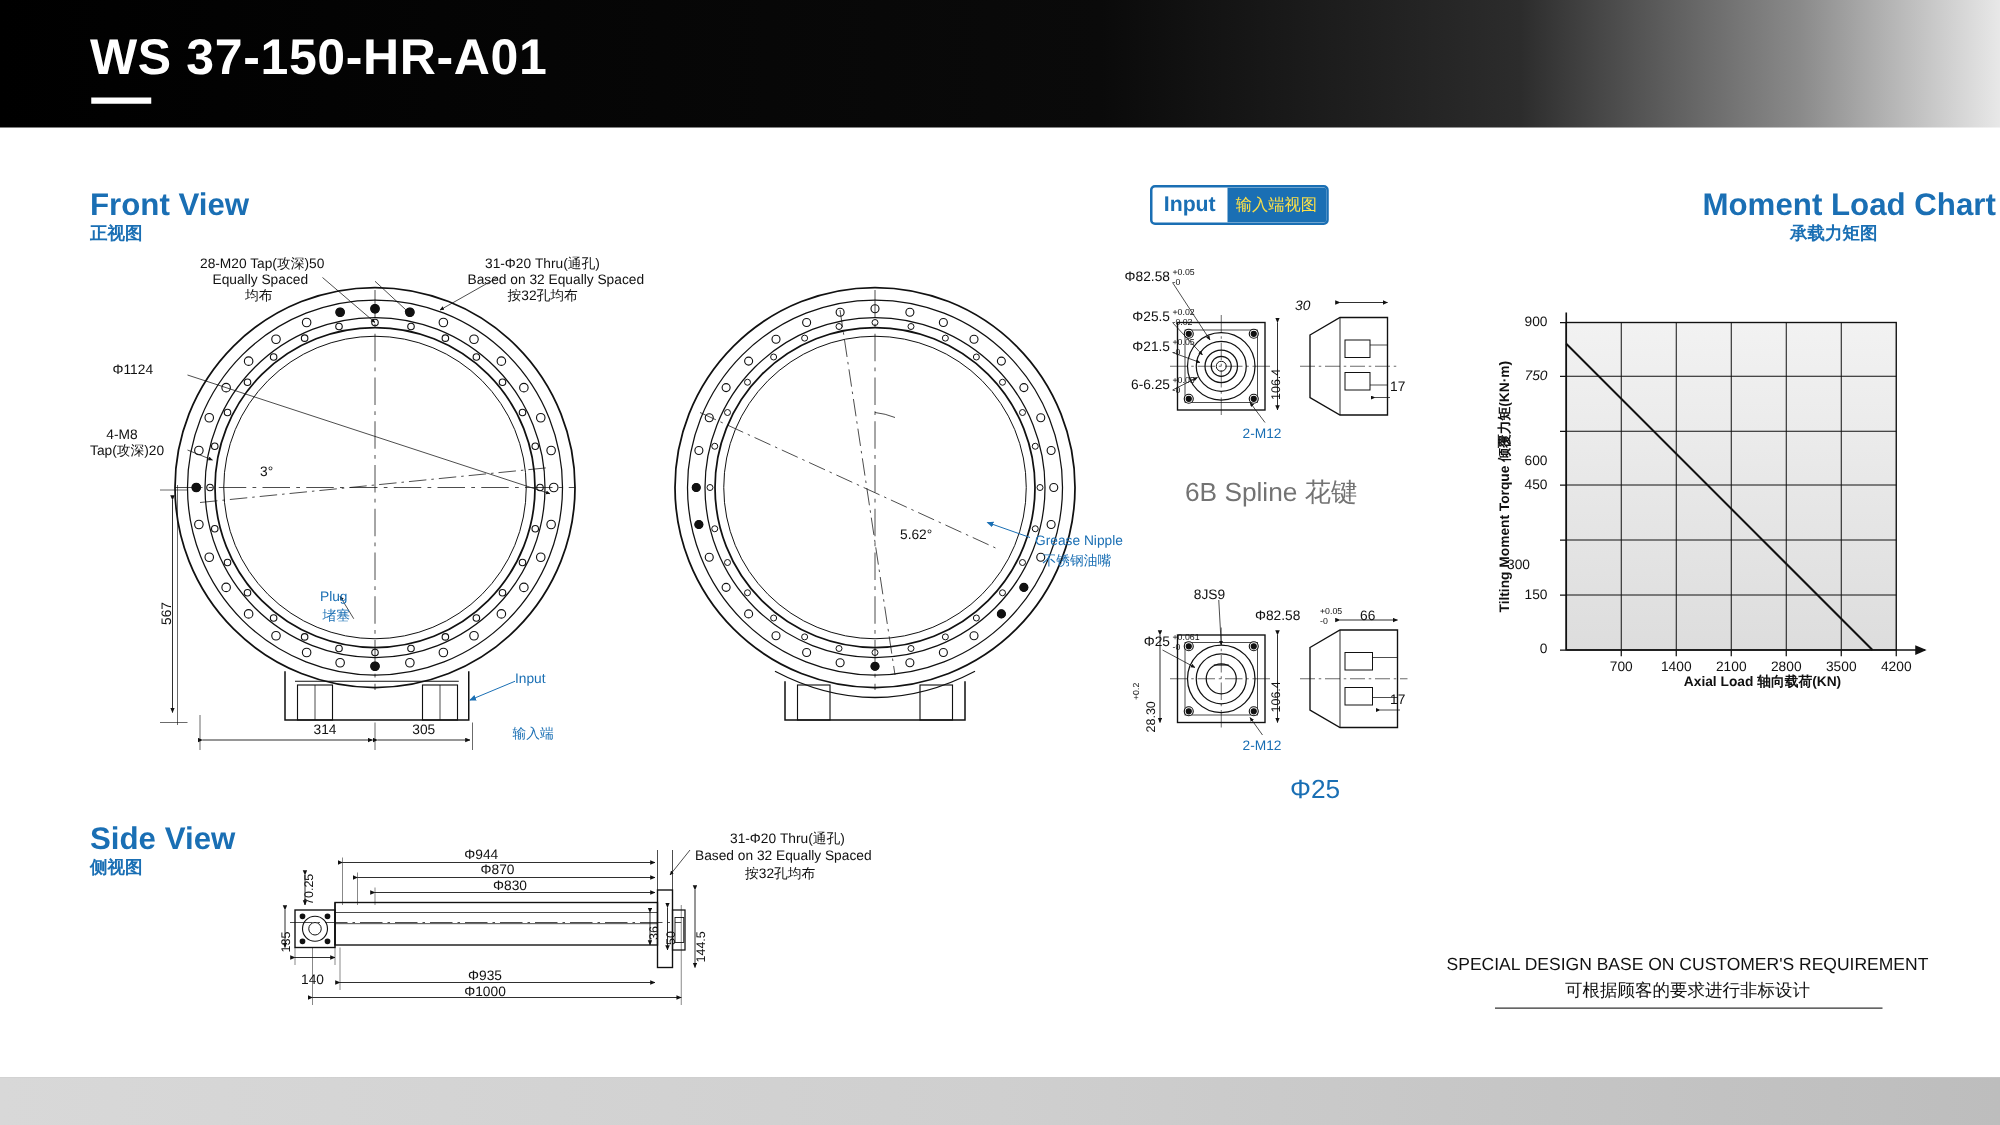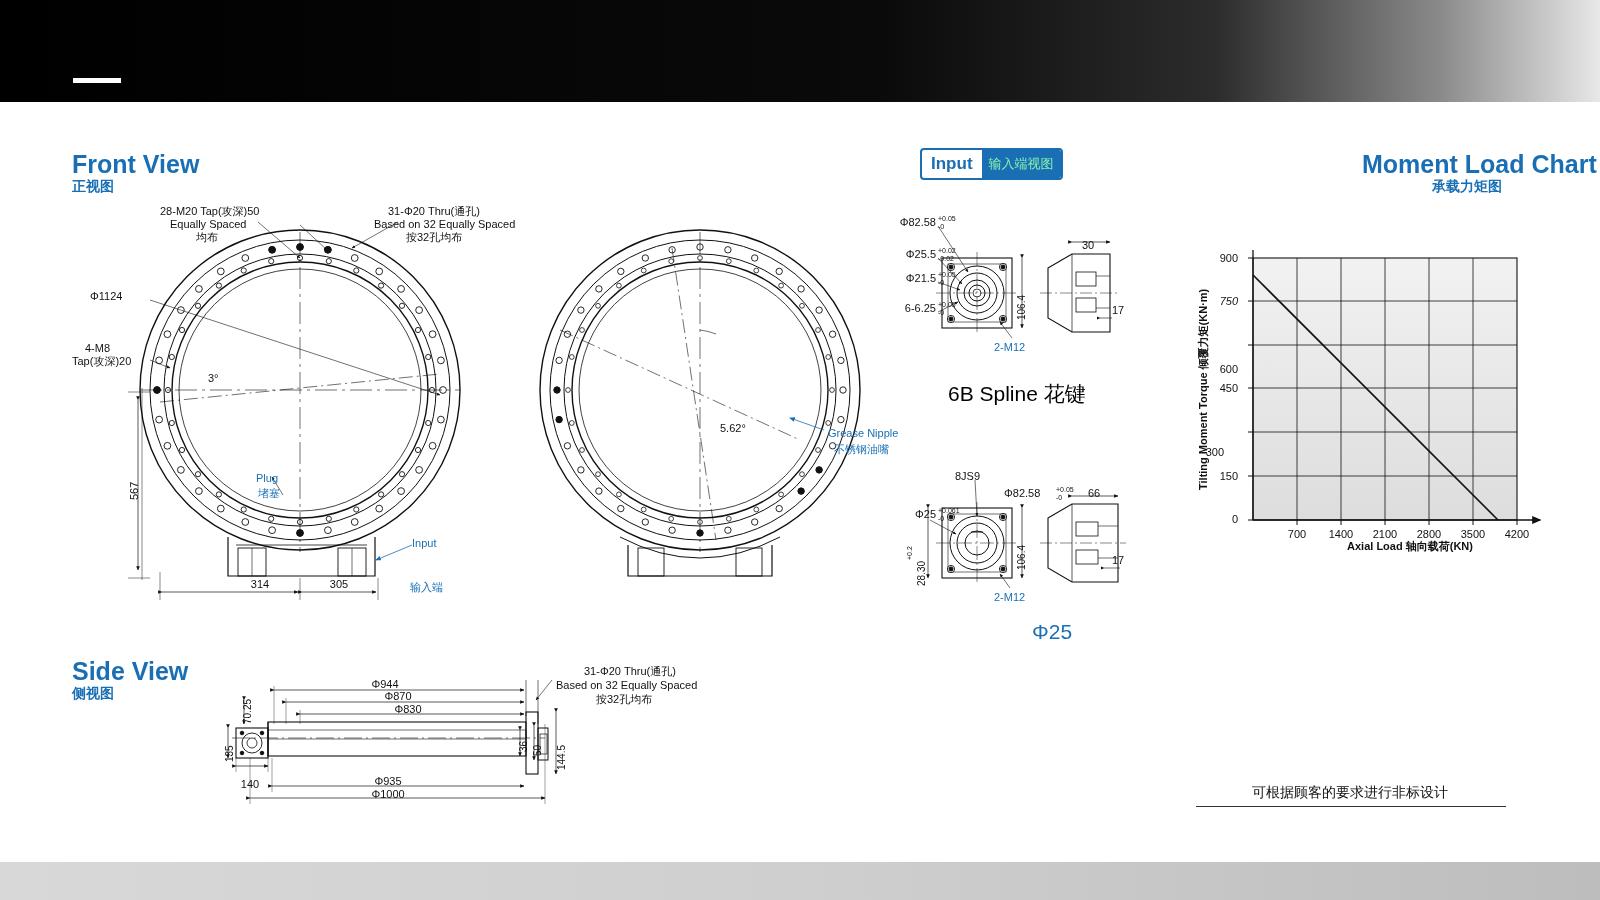--- a/index.html
+++ b/index.html
@@ -106,29 +106,29 @@
   .input-badge .en {
     color: #1a6fb4;
     font-weight: bold;
     font-size: 17px;
     padding: 0 9px;
     display: flex;
     align-items: center;
   }
   .input-badge .cn {
     background: #1a6fb4;
-    color: #86efac;
+    color: #fde047;
     font-size: 13px;
     padding: 0 7px;
     display: flex;
     align-items: center;
   }
   .spline-title {
     position: absolute;
-    color: #000000;
+    color: #737373;
     font-size: 21px;
   }
   .d25-title {
     position: absolute;
     color: #1a6fb4;
     font-size: 21px;
   }
   .note {
     position: absolute;
     font-size: 14px;
@@ -149,20 +149,21 @@
     height: 900px;
     pointer-events: none;
   }
 </style>
 </head>
 <body>
 
 <div class="page">
 
   <div class="header">
+    <div class="header-title">WS 37-150-HR-A01</div>
     <div class="header-underline"></div>
   </div>
 
   <div class="sec-title" style="left:72px; top:150px;">Front View</div>
   <div class="sec-sub" style="left:72px; top:178px;">正视图</div>
 
   <div class="sec-title" style="left:72px; top:657px;">Side View</div>
   <div class="sec-sub" style="left:72px; top:685px;">侧视图</div>
 
   <div class="input-badge" style="left:920px; top:148px;">
@@ -601,21 +602,21 @@
   <div class="label" style="left:938px; top:252px; font-size:7px;">-0.02</div>
 
   <div class="label rt" style="left:836px; top:272px; width:100px;">Φ21.5</div>
   <div class="label" style="left:938px; top:268px; font-size:7px;">+0.05</div>
   <div class="label" style="left:938px; top:276px; font-size:7px;">-0</div>
 
   <div class="label rt" style="left:836px; top:302px; width:100px;">6-6.25</div>
   <div class="label" style="left:938px; top:298px; font-size:7px;">+0.05</div>
   <div class="label" style="left:938px; top:306px; font-size:7px;">-0</div>
 
-  <div class="label" style="left:1082px; top:239px;">30</div>
+  <div class="label" style="left:1036px; top:239px;font-style:italic;">30</div>
   <div class="label" style="left:1112px; top:304px;">17</div>
   <div class="vert" style="left:1016px; top:320px; font-size:10px;">106.4</div>
   <div class="label blue" style="left:994px; top:341px;">2-M12</div>
 
   <div class="label" style="left:955px; top:470px;">8JS9</div>
   <div class="label" style="left:1004px; top:487px;">Φ82.58</div>
   <div class="label" style="left:1056px; top:483px; font-size:7px;">+0.05</div>
   <div class="label" style="left:1056px; top:491px; font-size:7px;">-0</div>
   <div class="label" style="left:1088px; top:487px;">66</div>
 
@@ -657,18 +658,19 @@
   <div class="label rt" style="left:1204px; top:470px; width:34px;">150</div>
   <div class="label rt" style="left:1204px; top:513px; width:34px;">0</div>
 
   <div class="label ctr" style="left:1277px; top:528px; width:40px;">700</div>
   <div class="label ctr" style="left:1321px; top:528px; width:40px;">1400</div>
   <div class="label ctr" style="left:1365px; top:528px; width:40px;">2100</div>
   <div class="label ctr" style="left:1409px; top:528px; width:40px;">2800</div>
   <div class="label ctr" style="left:1453px; top:528px; width:40px;">3500</div>
   <div class="label ctr" style="left:1497px; top:528px; width:40px;">4200</div>
 
+  <div class="note" style="left:1150px; top:763px; width:400px;">SPECIAL DESIGN BASE ON CUSTOMER'S REQUIREMENT</div>
   <div class="note" style="left:1150px; top:784px; width:400px;">可根据顾客的要求进行非标设计</div>
   <div class="note-rule" style="left:1196px; top:806px; width:310px;"></div>
 
   <div class="footer-dark"></div>
   <div class="footer"></div>
 </div>
 
 </body></html>

